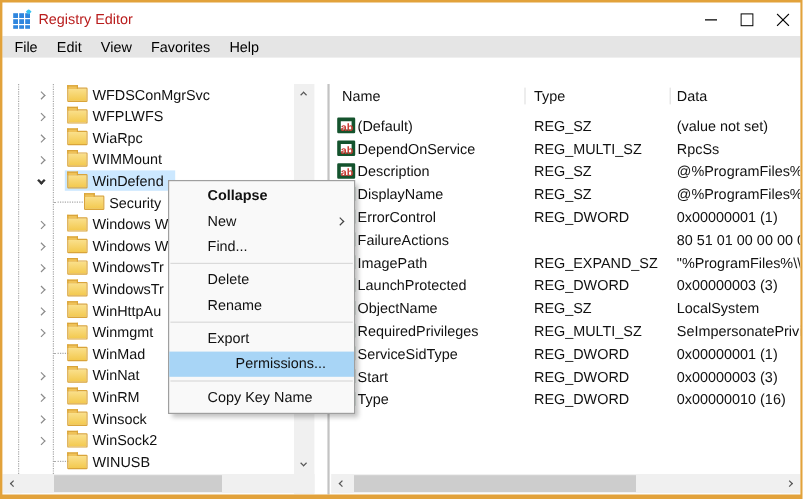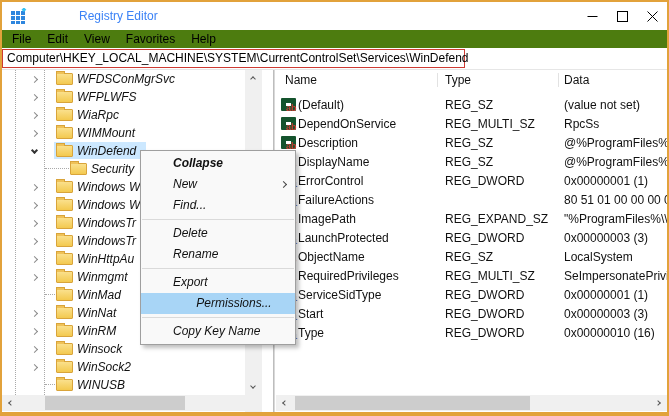--- a/index.html
+++ b/index.html
@@ -6,63 +6,63 @@
   *{box-sizing:border-box;}
   .window{
     position:relative;width:669px;height:416px;background:#fff;overflow:hidden;
     font-family:"Liberation Sans","DejaVu Sans",sans-serif;font-size:12px;color:#111;
   }
   .gold-frame{position:absolute;inset:0;border:2px solid #E2A23B;border-bottom-width:4px;z-index:50;pointer-events:none;}
 
   
   .titlebar{position:absolute;left:2px;top:2px;right:2px;height:28px;background:#fff;}
   .app-icon{position:absolute;left:8px;top:6px;width:17px;height:17px;}
-  .title{position:absolute;left:30px;top:7px;font-size:12px;color:#3b82f6;margin-left:47px;}
+  .title{position:absolute;left:30px;top:7px;font-size:12px;color:#b91c1c;}
   .controls{position:absolute;right:0;top:0;height:28px;display:flex;}
   .ctl{width:30px;height:28px;display:flex;align-items:center;justify-content:center;}
 
   
-  .menubar{position:absolute;left:2px;top:30px;right:2px;height:18px;display:flex;padding-left:2px;background:#4d7c0f;align-items:center;}
+  .menubar{position:absolute;left:2px;top:30px;right:2px;height:18px;display:flex;padding-left:2px;background:#e5e5e5;align-items:center;}
   .mitem{padding:2px 8px;line-height:14px;color:#000;}
 
   
   .addressbar{position:absolute;left:2px;top:48px;right:2px;height:22px;background:#fff;border-bottom:1px solid #e6e6e6;}
   .red-outline{position:absolute;left:0px;top:1px;width:463px;height:19px;border:1px solid #CE3B33;}
   .red-outline span{display:block;padding-left:4px;line-height:17px;white-space:nowrap;color:#000;}
 
   
   .tree-pane{position:absolute;left:2px;top:70px;width:271px;height:342px;background:#fff;overflow:hidden;}
   .pane-divider{position:absolute;left:273px;top:70px;width:2px;height:342px;background:#d9d9d9;border-left:1px solid #bdbdbd;}
   .list-pane{position:absolute;left:276px;top:70px;width:391px;height:342px;background:#fff;overflow:hidden;}
 
   
   .guide{position:absolute;top:0;height:325px;width:1px;border-left:1px dotted #a9a9a9;}
   .g1{left:13px;} .g2{left:42px;}
-  .tree-rows{position:absolute;left:0;top:0;width:254px;font-style:italic;}
+  .tree-rows{position:absolute;left:0;top:0;width:254px;}
   .trow{position:relative;height:18px;}
   .selband{position:absolute;left:52px;top:0px;width:92px;height:17px;background:#CCE8FF;}
   .chevbox{position:absolute;left:27px;top:4px;width:11px;height:11px;display:flex;align-items:center;justify-content:center;}
   .chv{display:inline-block;width:5px;height:5px;border-right:1px solid #8a8a8a;border-bottom:1px solid #8a8a8a;transform:rotate(-45deg);}
   .chv.d{border-width:2px;border-color:#333;transform:rotate(45deg);margin-top:-2px;}
   .lconn{position:absolute;left:43px;top:8px;width:12px;border-top:1px dotted #a9a9a9;}
   .lconn.d1{width:24px;}
   .folder{position:absolute;left:54px;top:3px;width:17px;height:12px;background:linear-gradient(180deg,#FAE08C 0%,#F3C94F 100%);border:1px solid #D9A43A;border-radius:1px;}
   .folder::before{content:"";position:absolute;top:-3px;left:-1px;width:7px;height:2px;background:#EFC258;border:1px solid #D9A43A;border-bottom:none;}
   .folder.d1{left:68px;}
   .tlabel{position:absolute;left:75px;top:2px;white-space:nowrap;}
   .tlabel.d1{left:89px;}
 
   
   .list-header{position:absolute;left:0;top:0;width:100%;height:20px;}
   .hname{position:absolute;left:9px;top:3px;} .htype{position:absolute;left:169px;top:3px;} .hdata{position:absolute;left:288px;top:3px;}
   .hsep{position:absolute;top:3px;width:1px;height:14px;background:#e2e2e2;}
   .hs1{left:161px;} .hs2{left:282px;}
   .list-rows{position:absolute;left:0;top:26px;width:100%;}
   .lrow{position:relative;height:19px;}
-  .abicon,.binicon{position:absolute;left:5px;top:2px;width:15px;height:13px;border:5px solid #14532d;background:#fff;
+  .abicon,.binicon{position:absolute;left:5px;top:2px;width:15px;height:13px;border:3px solid #14532d;background:#fff;
     font-size:9px;font-weight:bold;line-height:11px;text-align:center;border-radius:1px;}
   .abicon{color:#C83C32;}
   .binicon{color:#3A62B8;font-size:7px;letter-spacing:0;}
   .cname{position:absolute;left:22px;top:2px;width:137px;white-space:nowrap;overflow:hidden;}
   .ctype{position:absolute;left:169px;top:2px;width:111px;white-space:nowrap;overflow:hidden;}
   .cdata{position:absolute;left:288px;top:2px;right:0;white-space:nowrap;overflow:hidden;}
 
   
   .vscroll{position:absolute;left:243px;top:0;width:17px;height:325px;background:#F0F0F0;}
   .hscroll{position:absolute;top:325px;height:16px;background:#F0F0F0;}
@@ -71,21 +71,21 @@
   .sbtn{position:absolute;width:16px;height:16px;display:flex;align-items:center;justify-content:center;background:#F0F0F0;}
   .sarr{display:inline-block;width:4px;height:4px;border-right:1px solid #555;border-bottom:1px solid #555;}
   .sarr.u{transform:rotate(-135deg);margin-top:2px;} .sarr.dn{transform:rotate(45deg);margin-top:-2px;}
   .sarr.l{transform:rotate(135deg);margin-left:2px;} .sarr.r{transform:rotate(-45deg);margin-left:-2px;}
   .thumb{position:absolute;background:#CDCDCD;}
   .corner{position:absolute;left:243px;top:325px;width:17px;height:17px;background:#F0F0F0;}
 
   
   .context-menu{position:absolute;left:140px;top:150px;width:156px;background:#F9F9F9;border:1px solid #9f9f9f;
     box-shadow:3px 3px 4px rgba(0,0,0,.25);z-index:40;padding:2px 0;}
-  .citem{position:relative;height:21px;line-height:21px;padding-left:32px;color:#111;font-style:italic;}
+  .citem{position:relative;height:21px;line-height:21px;padding-left:32px;color:#111;}
   .citem.bold{font-weight:bold;}
   .citem.hl{background:#A8D5F6;text-align:center;}
   .citem .sub{position:absolute;right:9px;top:8px;width:5px;height:5px;border-right:1px solid #444;border-bottom:1px solid #444;transform:rotate(-45deg);}
   .csep{height:1px;background:#dadada;margin:3px 1px;}
 </style>
 </head>
 <body>
 
 <div class="window">
   <div class="gold-frame"></div>
@@ -129,25 +129,20 @@
   </div>
 
   <div class="menubar" id="menubar">
       <div class="mitem">File</div>
       <div class="mitem">Edit</div>
       <div class="mitem">View</div>
       <div class="mitem">Favorites</div>
       <div class="mitem">Help</div>
     </div>
 
-  <div class="addressbar">
-    <div class="red-outline">
-      <span>Computer\HKEY_LOCAL_MACHINE\SYSTEM\CurrentControlSet\Services\WinDefend</span>
-    </div>
-  </div>
 
   <div class="tree-pane">
     <div class="guide g1"></div>
     <div class="guide g2"></div>
     <div class="tree-rows" id="tree-rows">
         <div class="trow">
           <span class="chevbox">
             <i class="chv"></i>
           </span>
           <span class="folder"></span>

